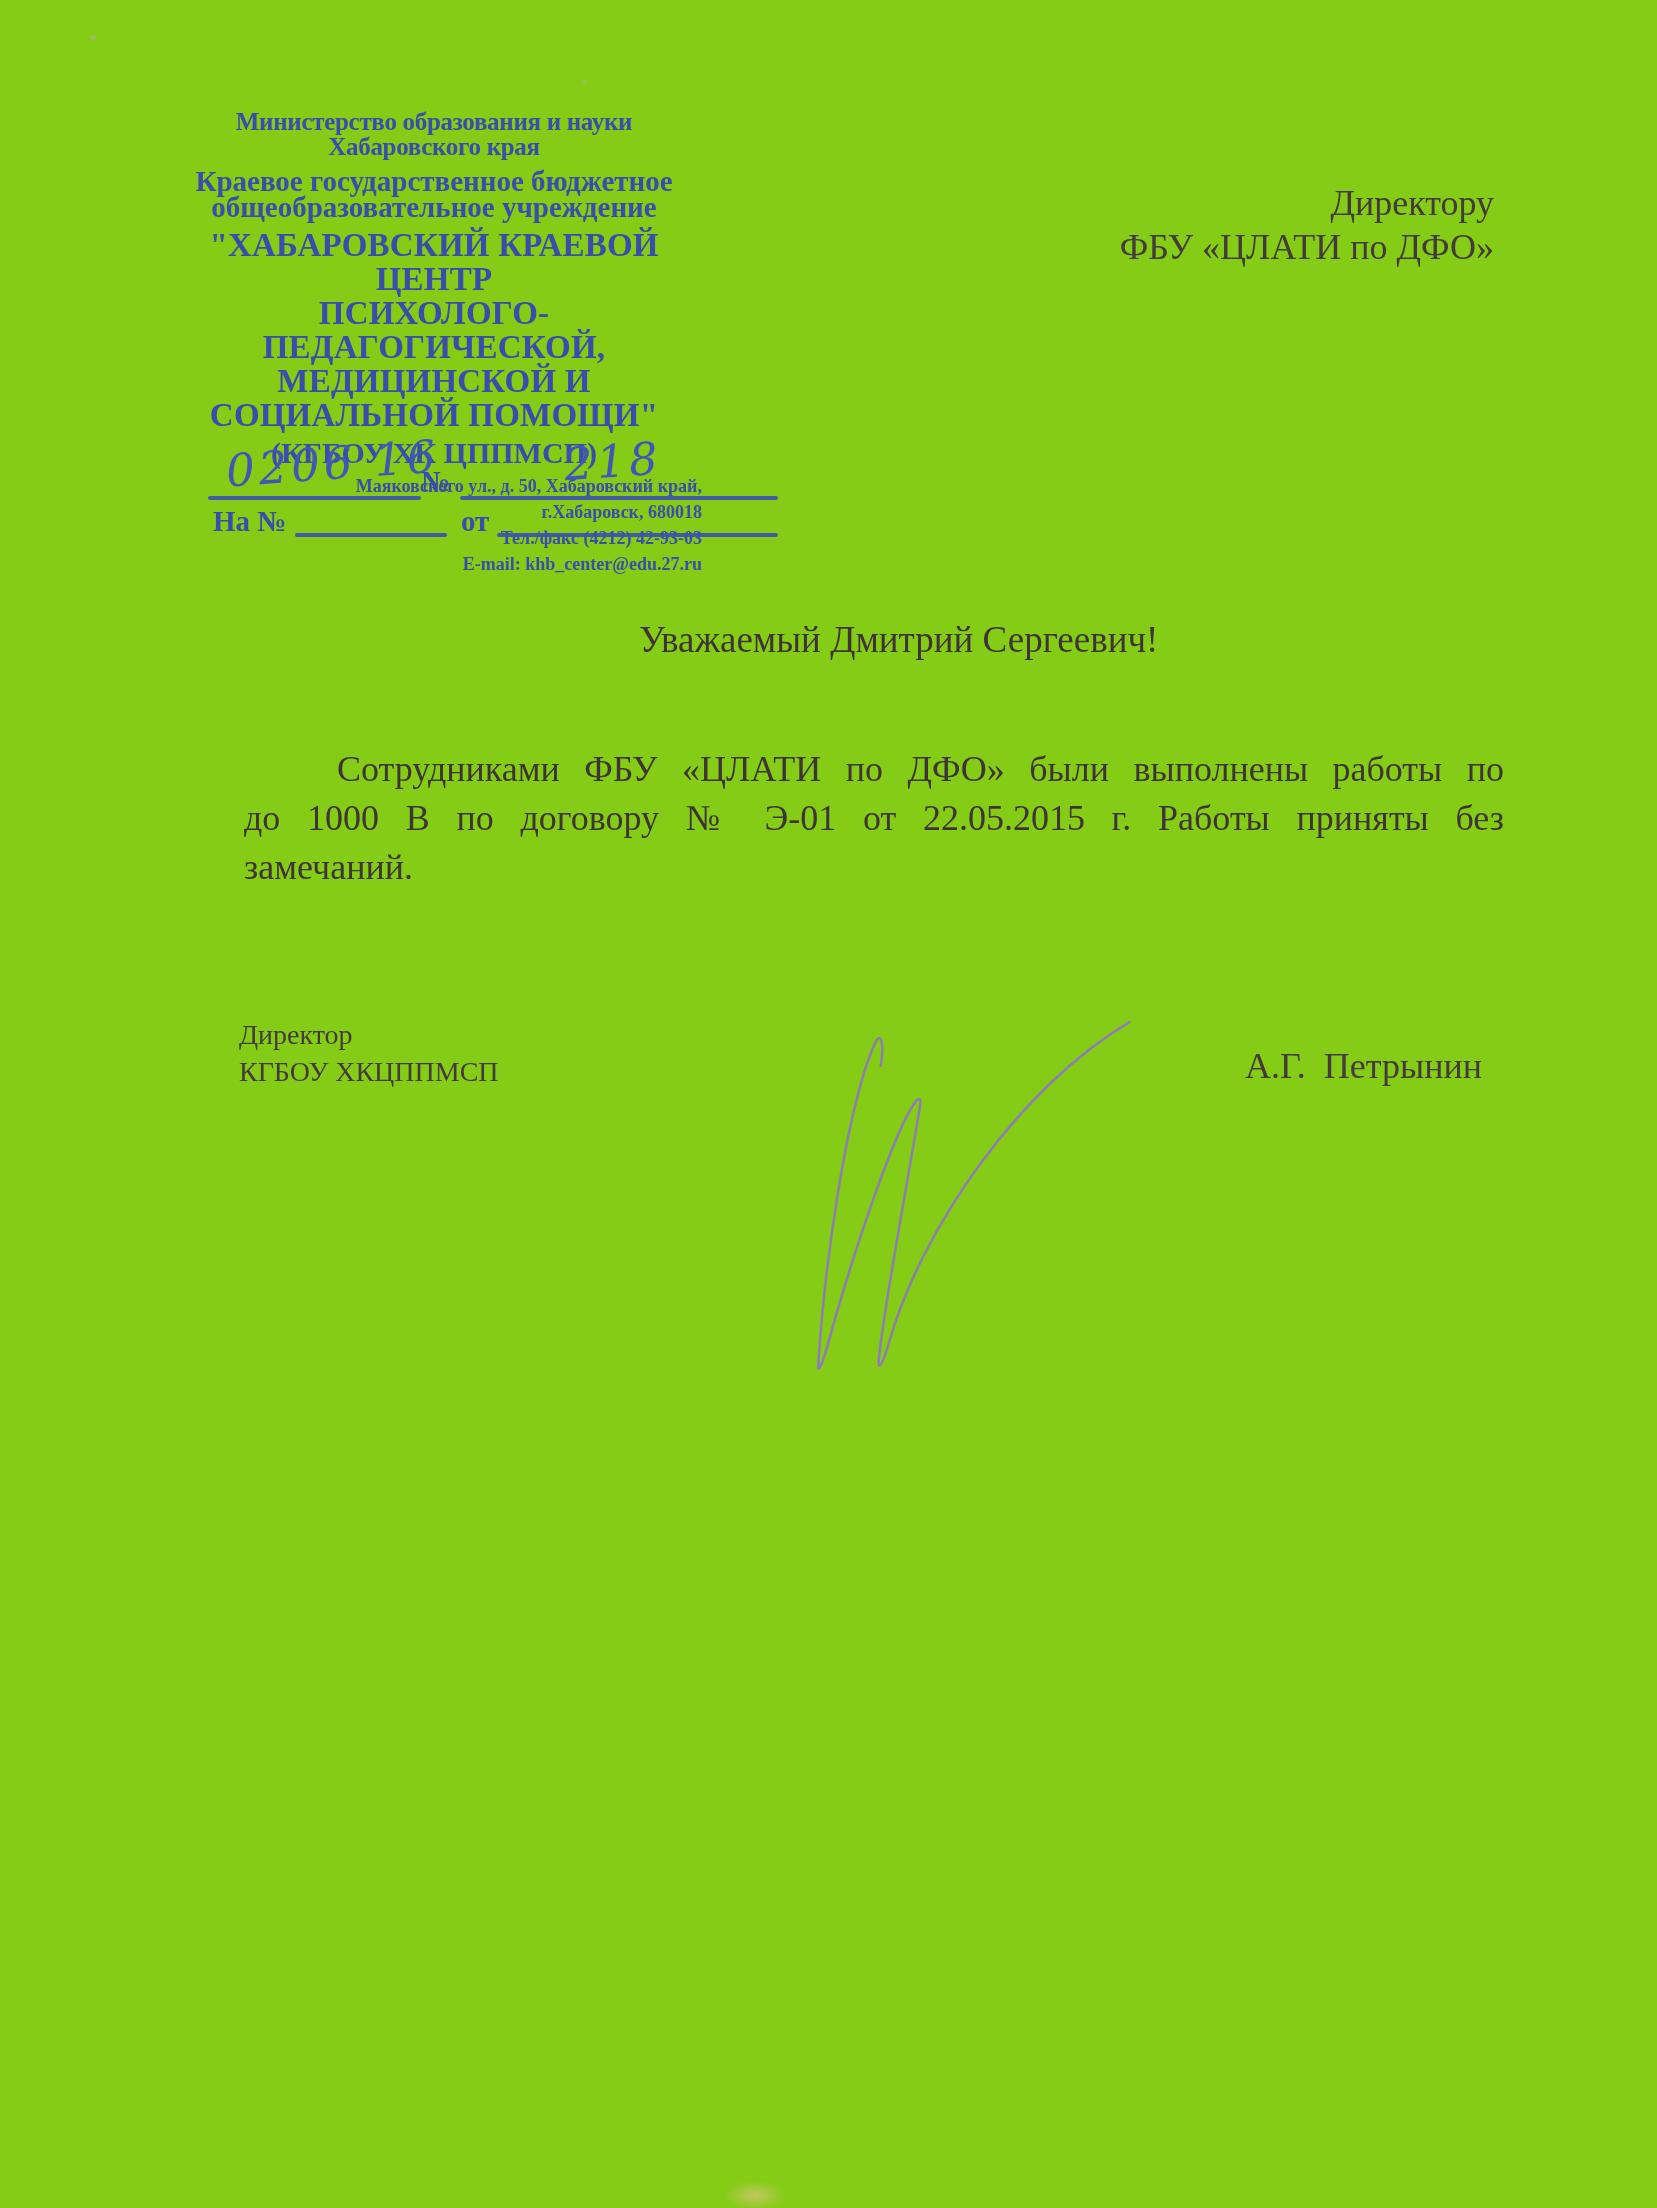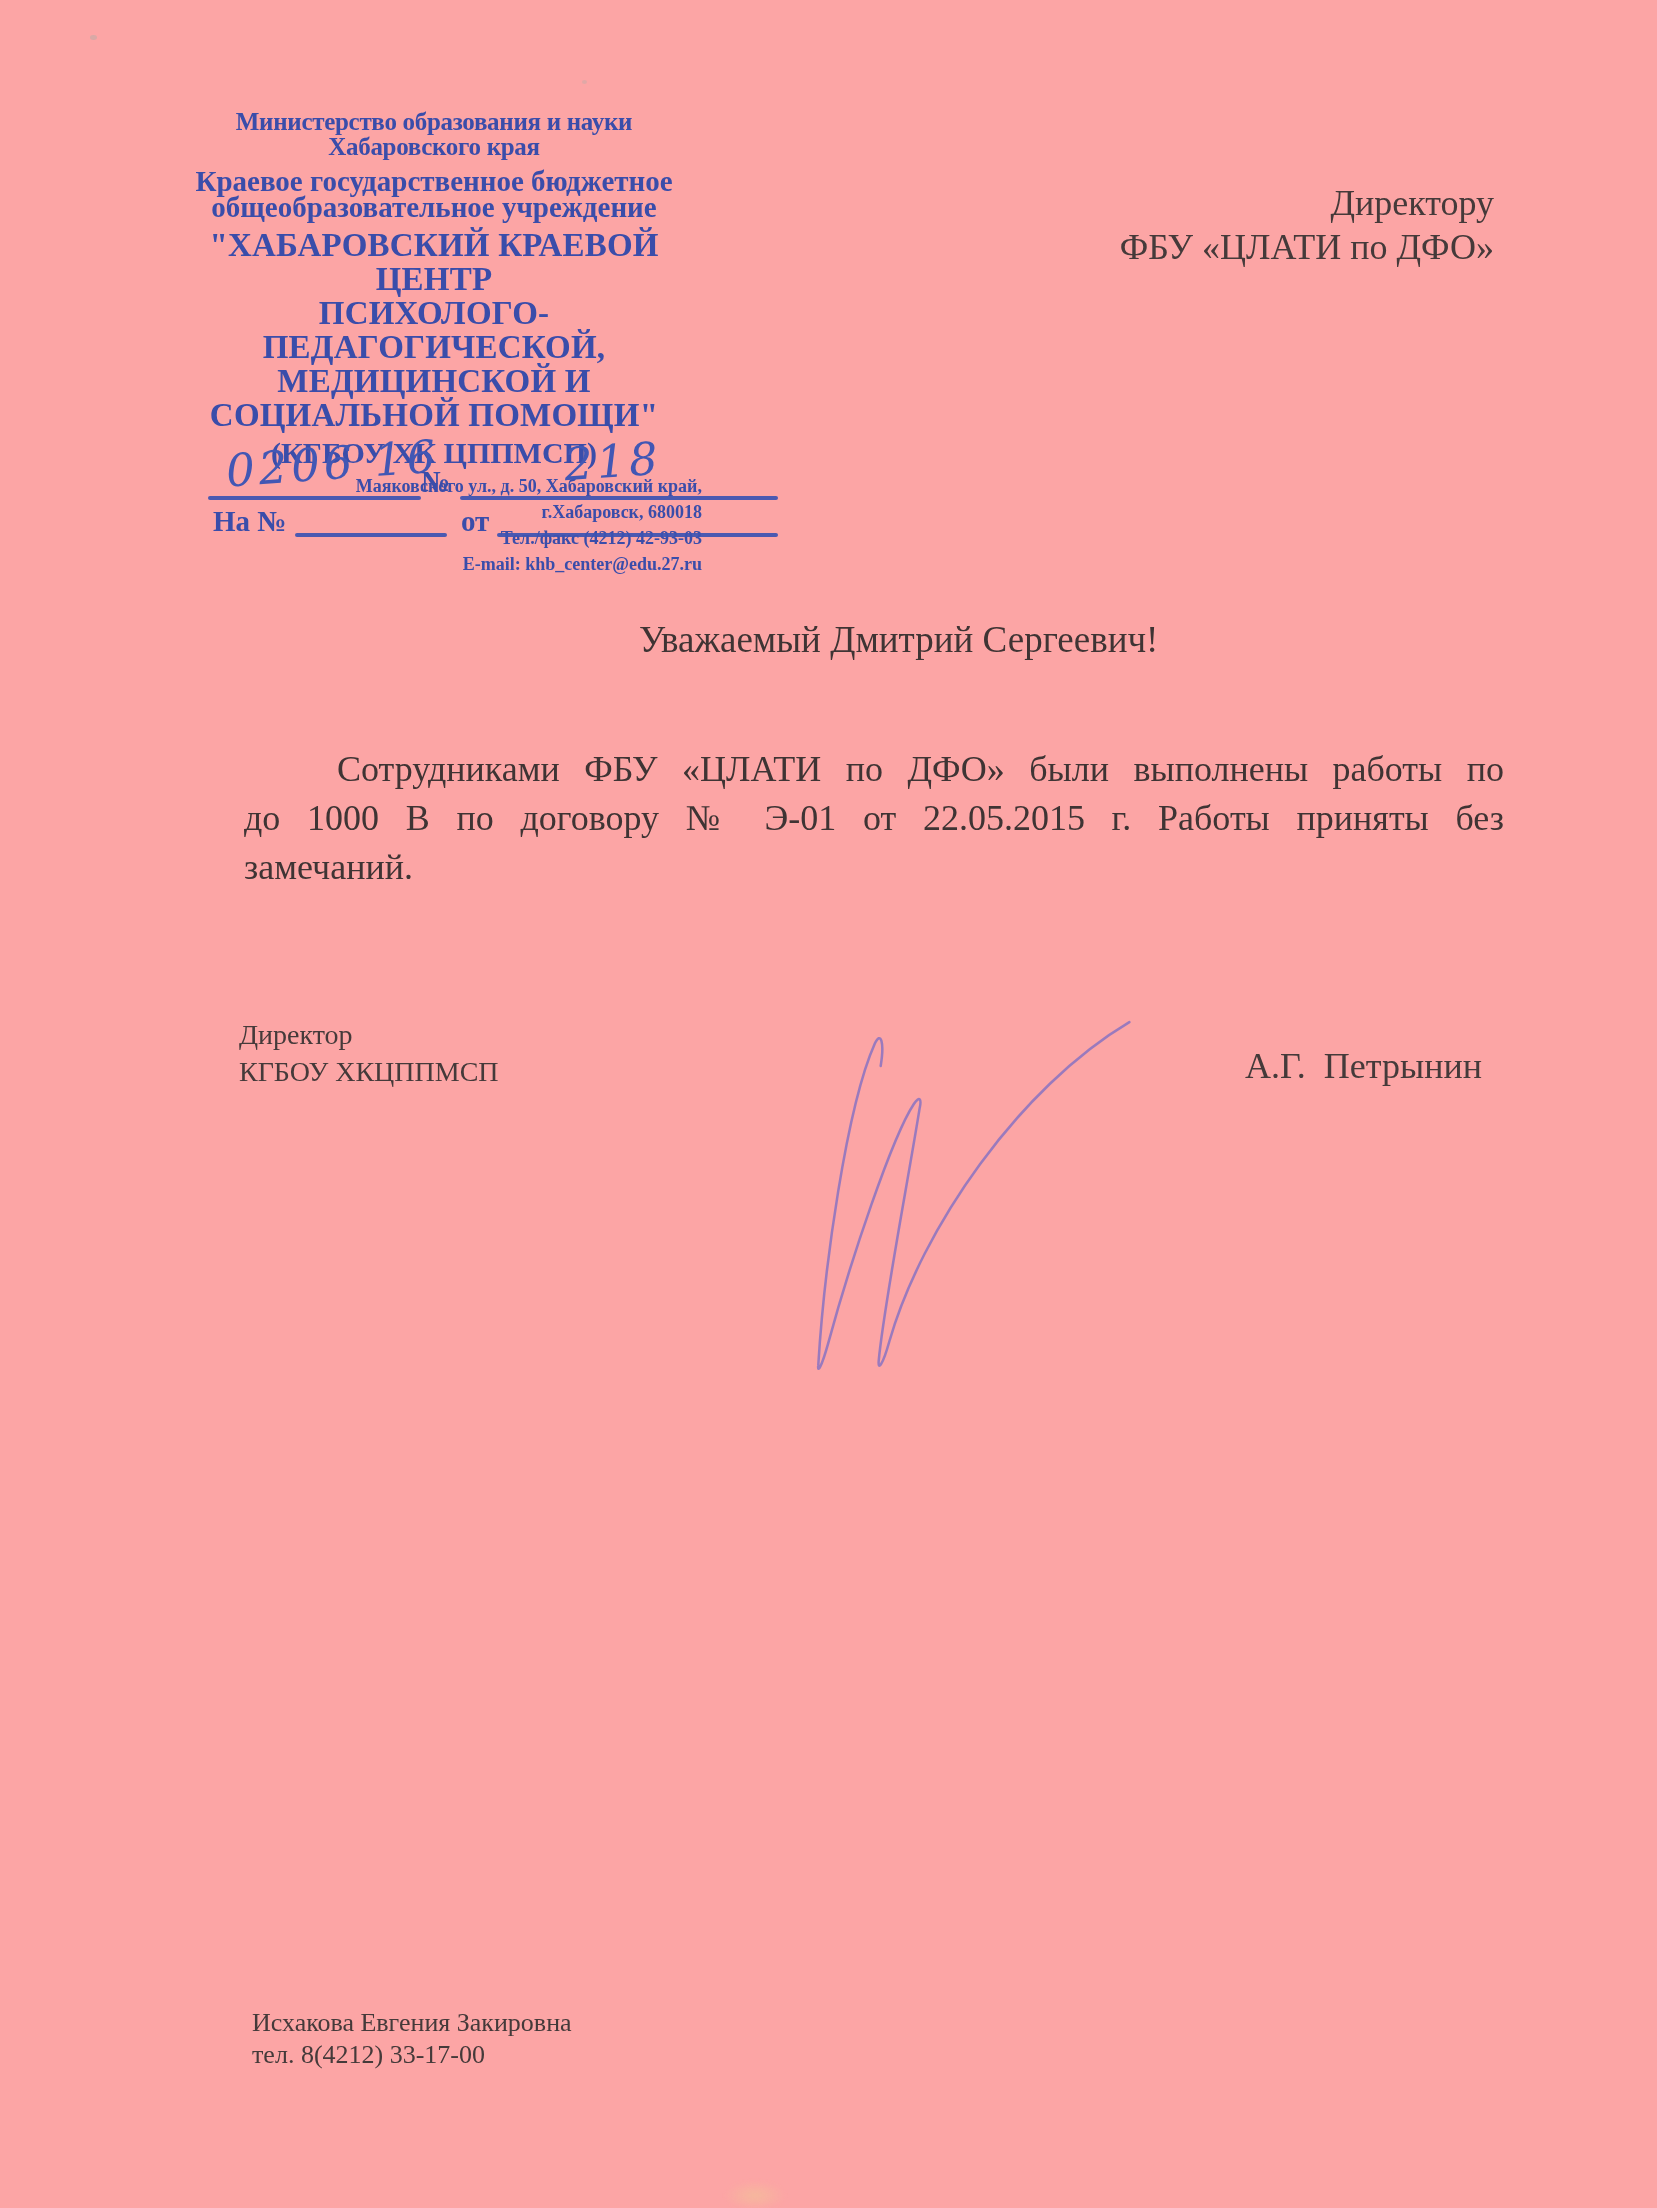--- a/index.html
+++ b/index.html
@@ -1,20 +1,20 @@
 <!DOCTYPE html>
 <html><head>
 <meta charset="utf-8">
 <style>
   html,body{margin:0;padding:0;background:#8a8a8a;}
   .page{
     position:relative;
     width:1658px;height:2209px;
     margin:0 auto;
-    background:#fca5a5;
+    background:#84cc16;
     font-family:"Liberation Serif", serif;
     overflow:hidden;
   }
   
   .letterhead{
     position:absolute;left:166px;top:109px;width:536px;
     text-align:center;color:#3a4daa;font-weight:bold;
   }
   .lh-ministry{font-size:25px;line-height:25px;letter-spacing:-0.3px;}
   .lh-orgtype{margin-top:8.8px;font-size:29px;line-height:26px;}
@@ -141,20 +141,16 @@
              C 838 1408 842 1403 849 1378
              C 872 1293 915 1165 937 1132
              C 943 1123 945 1127 943 1136
              C 932 1205 906 1340 901 1395
              C 900 1406 905 1400 912 1375
              C 945 1260 1045 1115 1158 1048" fill="none" stroke-width="2.6" stroke-linecap="round" opacity="0.9" stroke="#8f76c0"></path>
   </svg>
 
   <div class="signer-name">А.Г.  Петрынин</div>
 
-  <div class="footer">
-    <div>Исхакова Евгения Закировна</div>
-    <div>тел. 8(4212) 33-17-00</div>
-  </div>
 
   <div class="smudge"></div>
 </div>
 
 
 </body></html>

